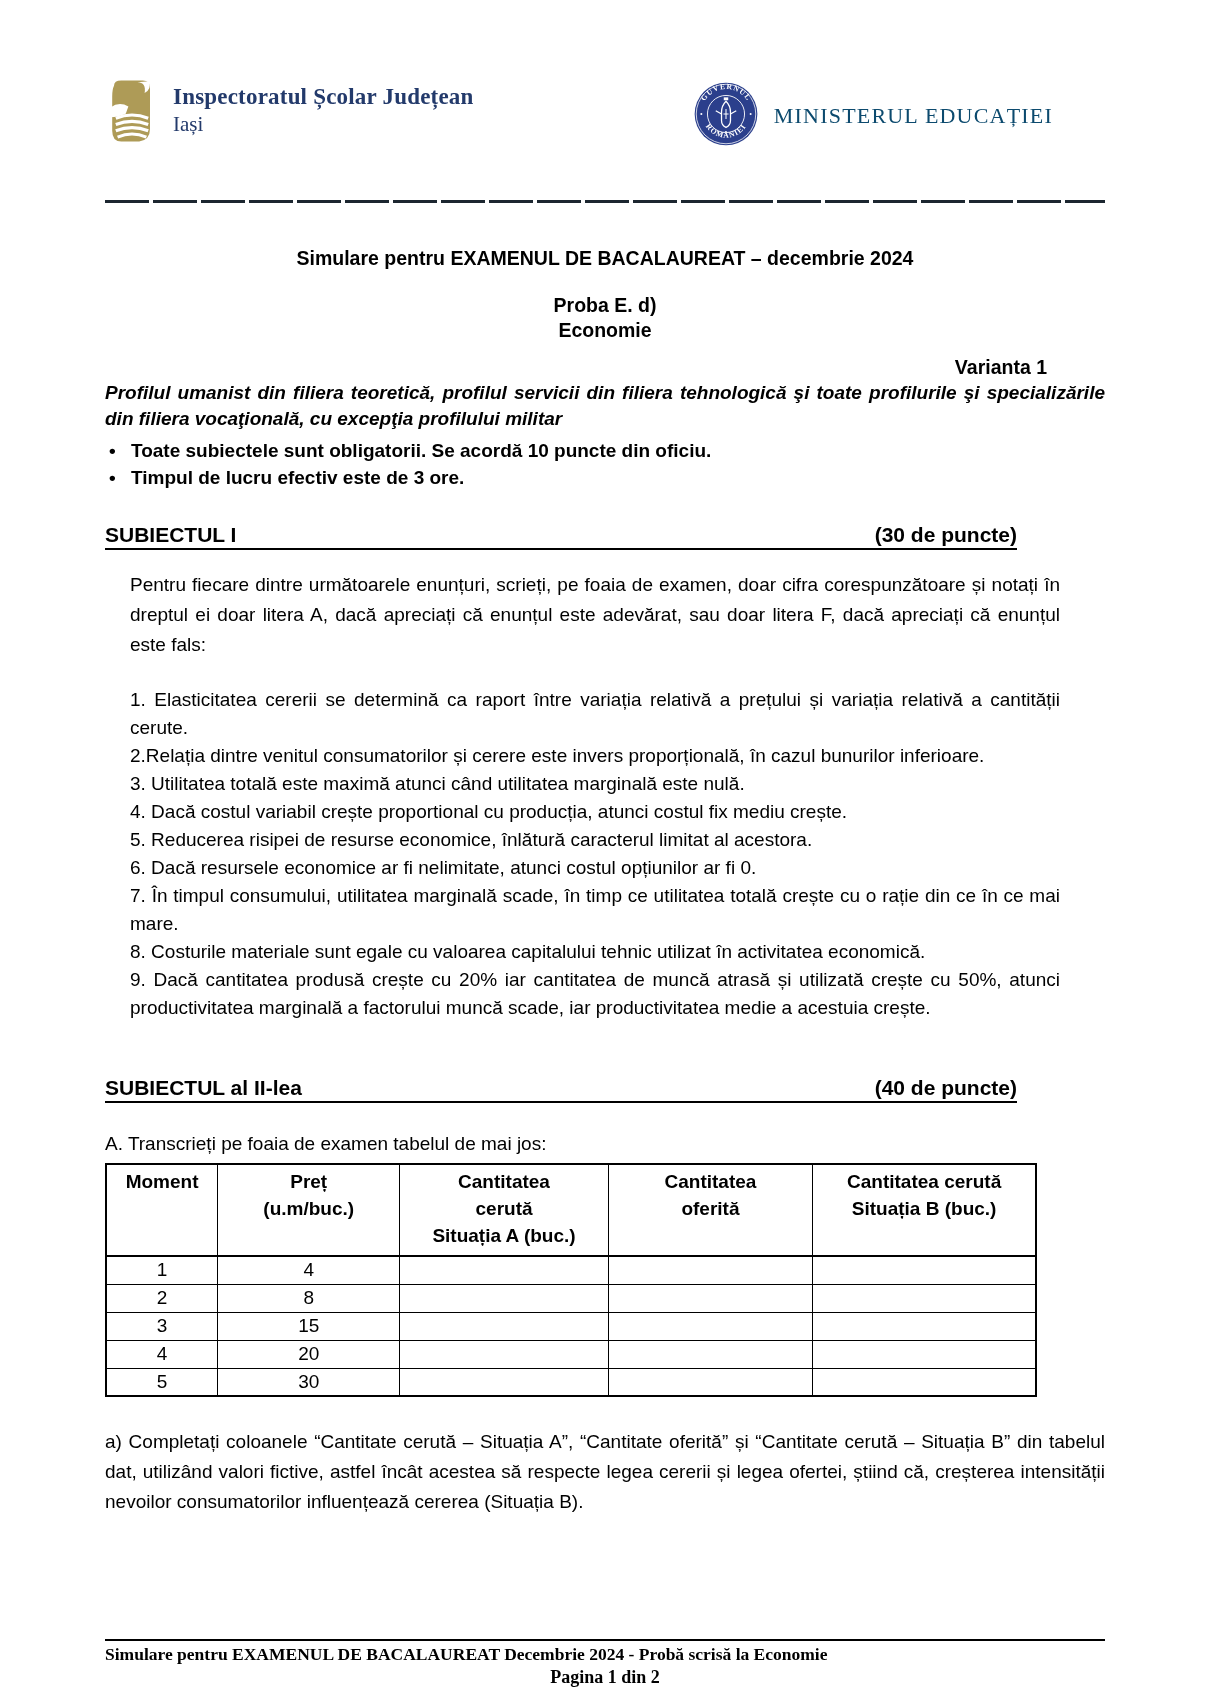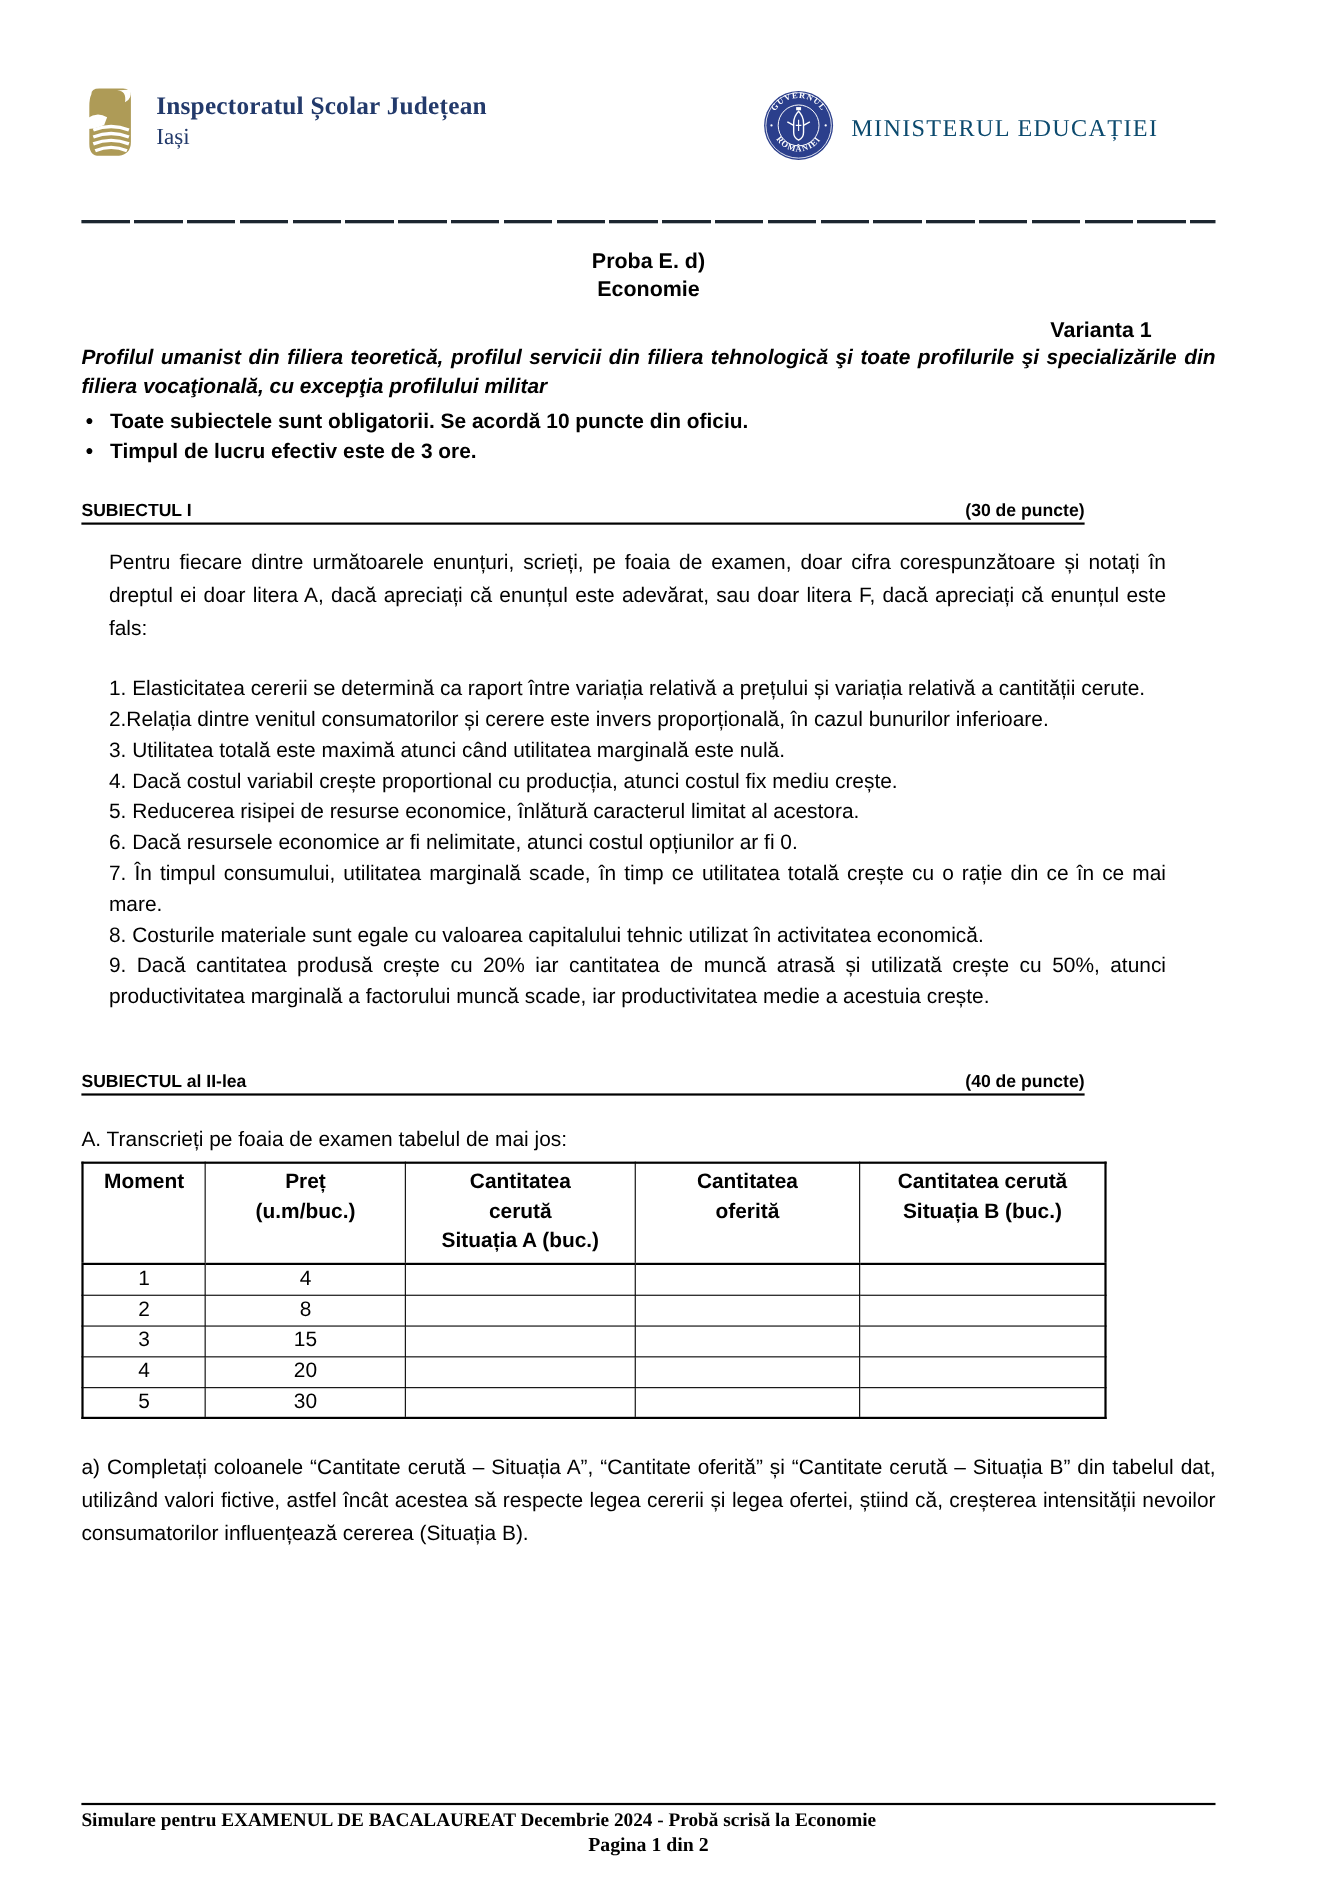--- a/index.html
+++ b/index.html
@@ -1,19 +1,19 @@
 <!DOCTYPE html>
 <html><head>
 <meta charset="utf-8">
 <style>
   * { margin:0; padding:0; box-sizing:border-box; }
   html,body { background:#fff; }
   body { width:1210px; height:1708px; font-family:"Liberation Sans", sans-serif; color:#000; }
   .page {
-    width:1210px; height:1708px; padding:78px 105px 20px 74px;
+    width:1210px; height:1708px; padding:78px 105px 20px 105px;
     display:flex; flex-direction:column; overflow:hidden; background:#fff;
   }
   
   .header-row { display:flex; justify-content:space-between; align-items:flex-start; height:96px; }
   .isj-logo { display:flex; align-items:flex-start; gap:14px; }
   .isj-text { padding-top:6px; font-family:"Liberation Serif", serif; color:#233a6b; }
   .isj-title { font-size:23px; font-weight:bold; letter-spacing:.2px; }
   .isj-sub { font-size:21px; margin-top:2px; }
   .gov-logo { display:flex; align-items:center; gap:16px; margin-right:52px; padding-top:4px; }
   .ministry-title { font-family:"Liberation Serif", serif; font-size:22px; color:#0c4a6e; letter-spacing:1.2px; }
@@ -26,21 +26,21 @@
   .proba { margin-top:24px; text-align:center; font-size:19.5px; font-weight:bold; }
   .materia { text-align:center; font-size:19.5px; font-weight:bold; margin-top:2px; }
   .variant { text-align:right; font-size:19.5px; font-weight:bold; padding-right:58px; margin-top:14px; }
   .profile-note { font-size:19px; font-weight:bold; font-style:italic; line-height:26px; margin-top:1px; text-align:justify; }
   .bullets { margin-top:5px; }
   .bullet-line { display:flex; font-size:19px; font-weight:bold; line-height:27px; }
   .bullet-dot { width:26px; text-align:left; padding-left:4px; }
   
   .sec-heading {
     display:flex; justify-content:space-between; width:912px;
-    font-size:16px; font-weight:bold;
+    font-size:21px; font-weight:bold;
     border-bottom:2.5px solid #000; padding-bottom:1px;
   }
   .sec-heading.first { margin-top:32px; }
   .sec-heading.second { margin-top:54px; }
   
   .intro { margin-top:20px; padding-left:25px; padding-right:45px; font-size:19px; line-height:30px; text-align:justify; }
   .statements { margin-top:26px; padding-left:25px; padding-right:45px; }
   .statement { font-size:19px; line-height:28px; text-align:justify; }
   .part-a { margin-top:30px; font-size:19px; }
   
@@ -105,20 +105,21 @@
           <rect x="46.5" y="24" width="7" height="4.5" fill="#fff"></rect>
           <path d="M46 50 h8 M50 42 v16" stroke="#fff" stroke-width="1.6"></path>
         </svg>
       </span>
       <span class="ministry-title">MINISTERUL EDUCAȚIEI</span>
     </div>
   </div>
 
   <div class="separator"></div>
 
+  <div class="doc-title">Simulare pentru EXAMENUL DE BACALAUREAT – decembrie 2024</div>
   <div class="proba">Proba E. d)</div>
   <div class="materia">Economie</div>
   <div class="variant">Varianta 1</div>
 
   <div class="profile-note">Profilul umanist din filiera teoretică, profilul servicii din filiera tehnologică şi toate profilurile şi specializările din filiera vocaţională, cu excepţia profilului militar</div>
 
   <div class="bullets">
     <div class="bullet-line">
       <span class="bullet-dot">•</span>
       <span>Toate subiectele sunt obligatorii. Se acordă 10 puncte din oficiu.</span>

